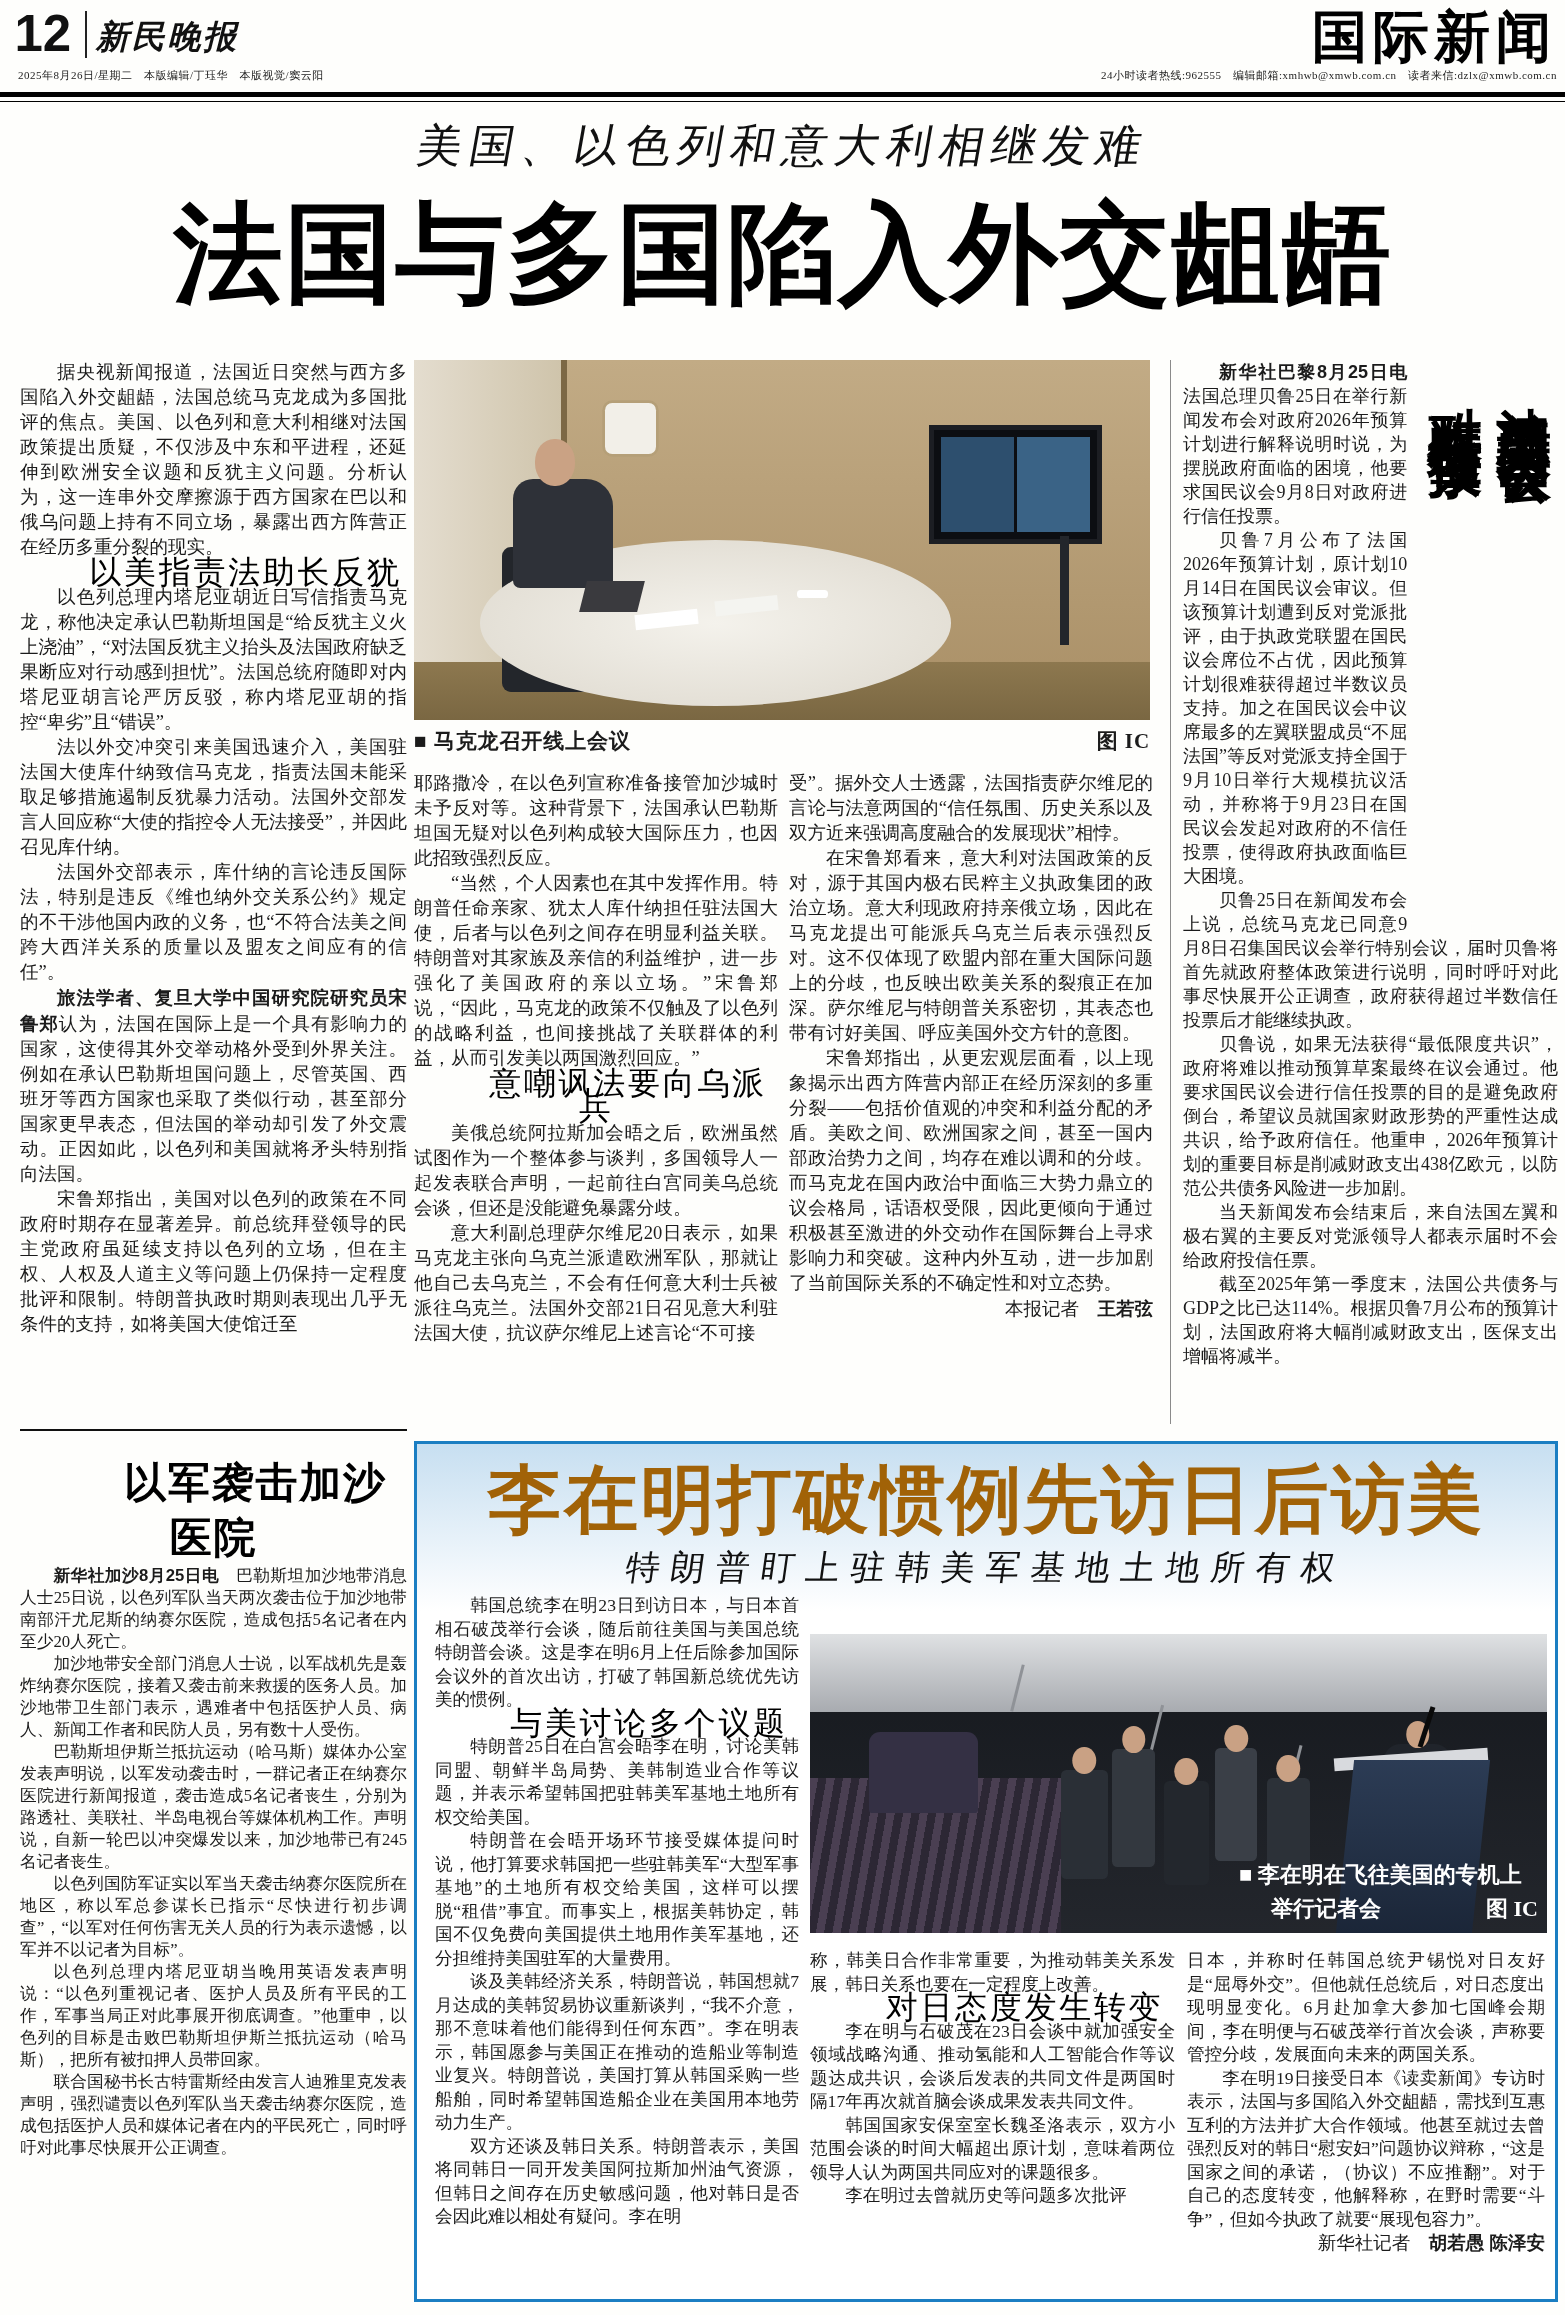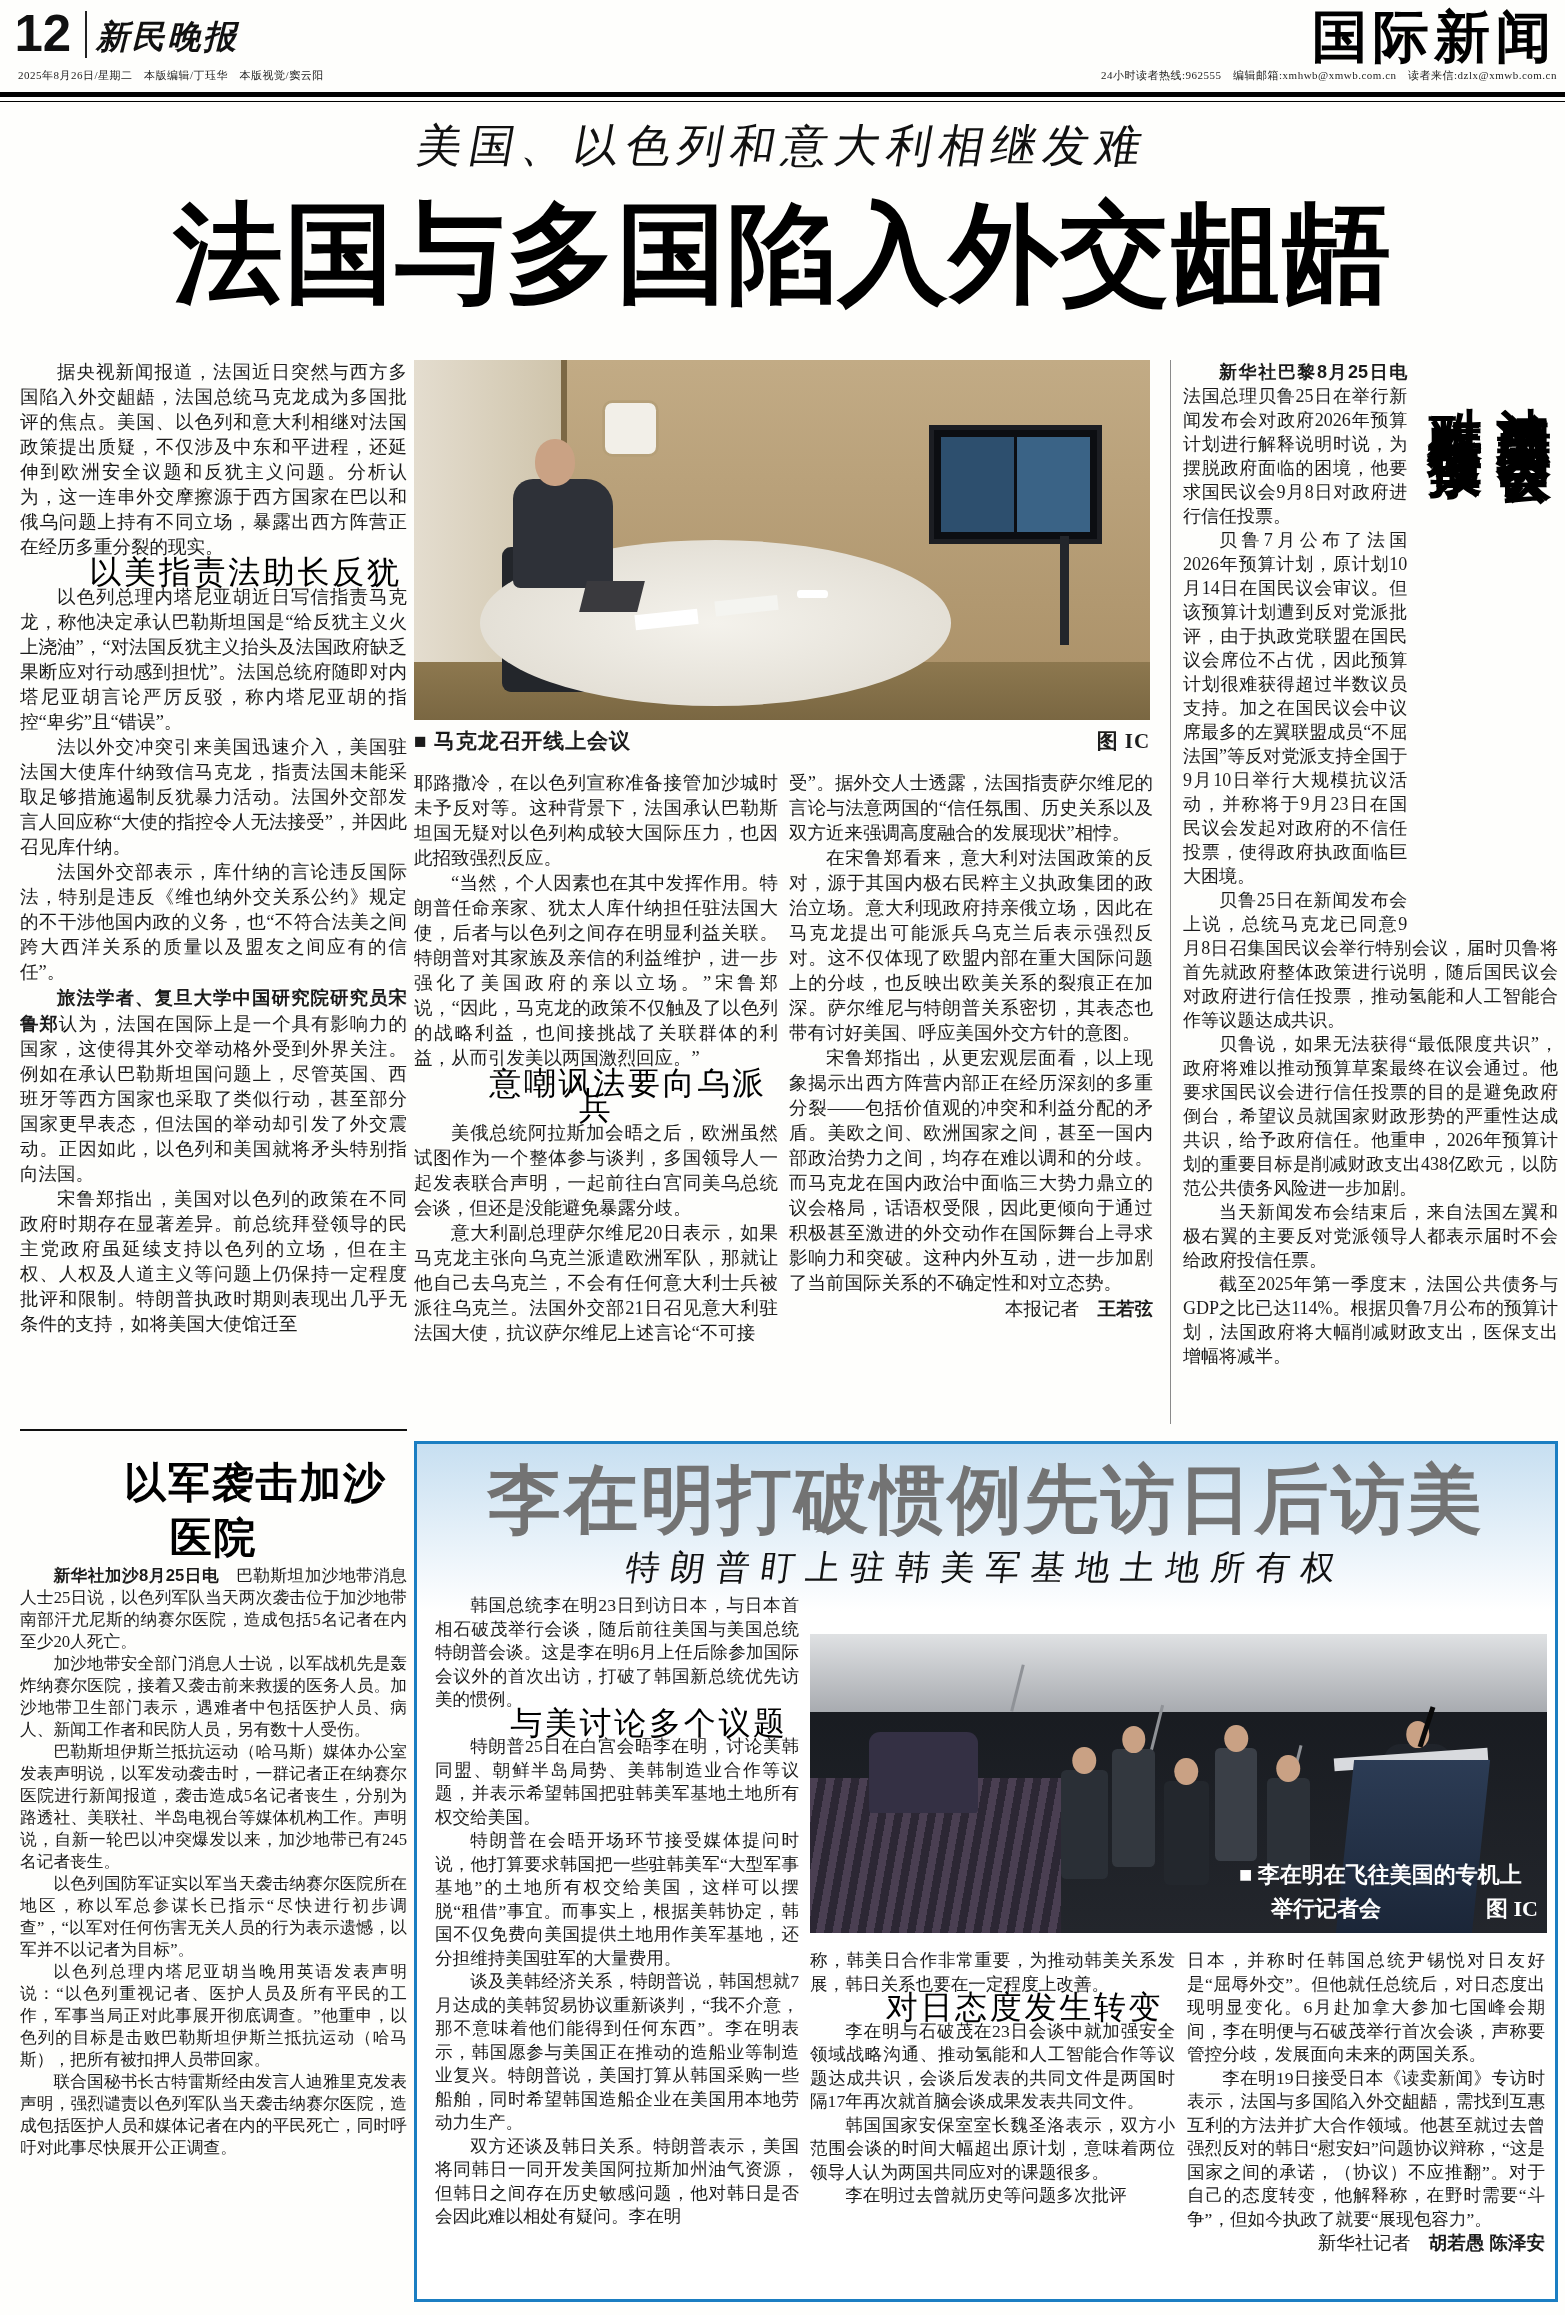--- a/index.html
+++ b/index.html
@@ -68,21 +68,21 @@
   
   .g-rule{left:20px;top:1429px;width:387px;height:1.8px;background:#111;}
   .g-article{left:20px;top:1444px;width:387px;height:859px;font-size:16.7px;line-height:22px;margin-top:12px;}
   .g-headline{font-family:"Liberation Sans","DejaVu Sans",sans-serif;font-weight:900;font-size:42px;
               line-height:1.3;text-align:center;letter-spacing:1.8px;margin:3.6px 0 14.5px;text-indent:0;color:#000;}
 
   
   .lee-box{left:414px;top:1441px;width:1144px;height:861px;border:3.6px solid #1b7ec2;box-sizing:border-box;background:#fff;overflow:hidden;}
   .lee-head-bg{position:absolute;left:0;top:0;width:100%;height:167px;background:linear-gradient(#c7dff1,#ffffff);}
   .lee-headline{position:absolute;left:0;top:7.2px;width:100%;text-align:center;font-size:74px;font-weight:900;
-                letter-spacing:2.7px;font-family:Liberation Mono, monospace;color:#737373;}
+                letter-spacing:2.7px;font-family:Liberation Mono, monospace;color:#a16207;}
   .lee-subtitle{position:absolute;left:0;top:101px;width:100%;text-align:center;font-size:34px;letter-spacing:11px;
                 transform:skewX(-8deg);color:#111;}
   .lee-col{font-size:17.6px;line-height:23.5px;}
   .lee-col1{position:absolute;left:18px;top:150px;width:364px;height:695px;}
   .lee-col2{position:absolute;left:393px;top:505px;width:365px;height:340px;}
   .lee-col3{position:absolute;left:770px;top:505px;width:358px;height:340px;}
 
   
   .lee-photo{position:absolute;left:393px;top:190px;width:737px;height:299px;overflow:hidden;background:linear-gradient(#15181d,#23262c);}
   .lp-bins{position:absolute;left:0;top:0;width:100%;height:26%;background:linear-gradient(#dfe1e3,#a8abb0);}
@@ -161,21 +161,21 @@
     <p>宋鲁郑指出，从更宏观层面看，以上现象揭示出西方阵营内部正在经历深刻的多重分裂——包括价值观的冲突和利益分配的矛盾。美欧之间、欧洲国家之间，甚至一国内部政治势力之间，均存在难以调和的分歧。而马克龙在国内政治中面临三大势力鼎立的议会格局，话语权受限，因此更倾向于通过积极甚至激进的外交动作在国际舞台上寻求影响力和突破。这种内外互动，进一步加剧了当前国际关系的不确定性和对立态势。</p>
     <p class="byline"><span>本报记者</span>　<b>王若弦</b></p>
   </div>
 
   <div class="abs v-divider"></div>
 
   <div class="abs r-article body-text">
     <div class="r-headline"><span>法总理要求国民议会</span><br><span>对政府进行信任投票</span></div>
     <p><b class="dl">新华社巴黎8月25日电</b>　<span>法国总理贝鲁25日在举行新闻发布会对政府2026年预算计划进行解释说明时说，为摆脱政府面临的困境，他要求国民议会9月8日对政府进行信任投票。</span></p>
     <p>贝鲁7月公布了法国2026年预算计划，原计划10月14日在国民议会审议。但该预算计划遭到反对党派批评，由于执政党联盟在国民议会席位不占优，因此预算计划很难获得超过半数议员支持。加之在国民议会中议席最多的左翼联盟成员“不屈法国”等反对党派支持全国于9月10日举行大规模抗议活动，并称将于9月23日在国民议会发起对政府的不信任投票，使得政府执政面临巨大困境。</p>
-    <p>贝鲁25日在新闻发布会上说，总统马克龙已同意9月8日召集国民议会举行特别会议，届时贝鲁将首先就政府整体政策进行说明，随后国民议会对政府进行信任投票，推动氢能和人工智能合作等议题达成共识。</p>
+    <p>贝鲁25日在新闻发布会上说，总统马克龙已同意9月8日召集国民议会举行特别会议，届时贝鲁将首先就政府整体政策进行说明，同时呼吁对此事尽快展开公正调查，政府获得超过半数信任投票后才能继续执政。</p>
     <p>贝鲁说，如果无法获得“最低限度共识”，政府将难以推动预算草案最终在议会通过。他要求国民议会进行信任投票的目的是避免政府倒台，希望议员就国家财政形势的严重性达成共识，给予政府信任。他重申，2026年预算计划的重要目标是削减财政支出438亿欧元，以防范公共债务风险进一步加剧。</p>
     <p>当天新闻发布会结束后，来自法国左翼和极右翼的主要反对党派领导人都表示届时不会给政府投信任票。</p>
     <p>截至2025年第一季度末，法国公共债务与GDP之比已达114%。根据贝鲁7月公布的预算计划，法国政府将大幅削减财政支出，医保支出增幅将减半。</p>
   </div>
 
   <div class="abs g-rule"></div>
   <div class="abs g-article body-text">
     <p class="g-headline"><span>以军袭击加沙医院</span><br></p>
     <p><b class="dl">新华社加沙8月25日电</b>　<span>巴勒斯坦加沙地带消息人士25日说，以色列军队当天两次袭击位于加沙地带南部汗尤尼斯的纳赛尔医院，造成包括5名记者在内至少20人死亡。</span></p>
     <p>加沙地带安全部门消息人士说，以军战机先是轰炸纳赛尔医院，接着又袭击前来救援的医务人员。加沙地带卫生部门表示，遇难者中包括医护人员、病人、新闻工作者和民防人员，另有数十人受伤。</p>

